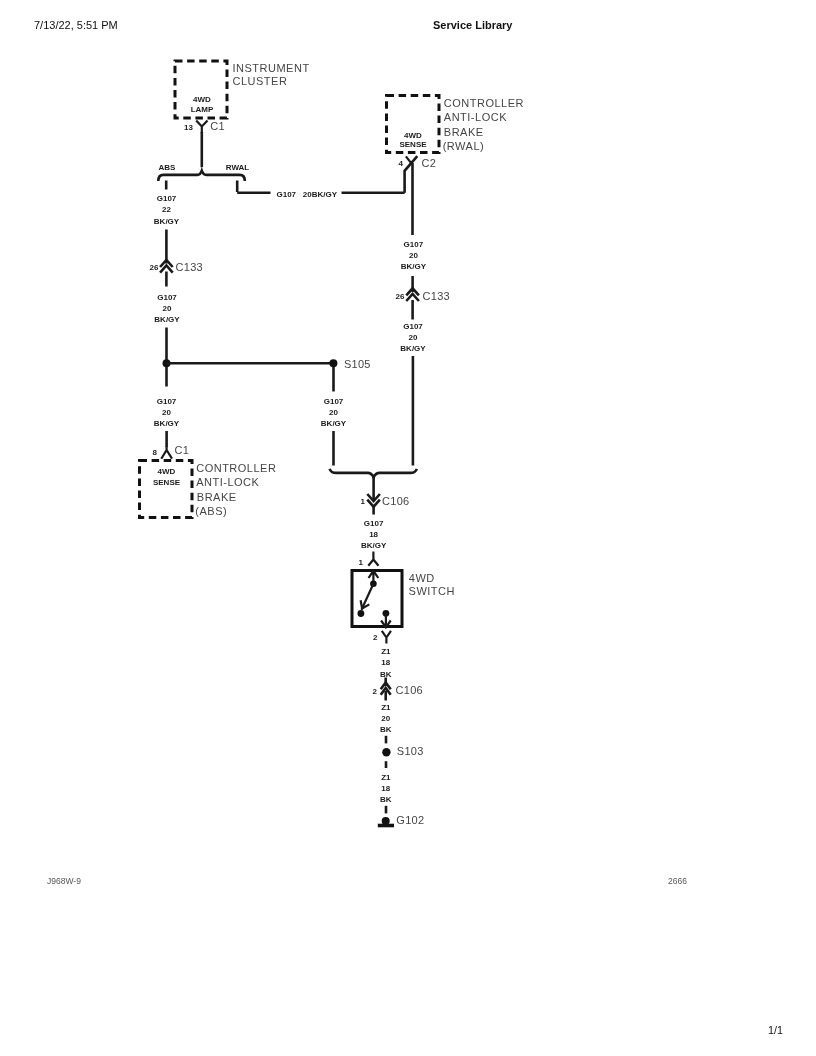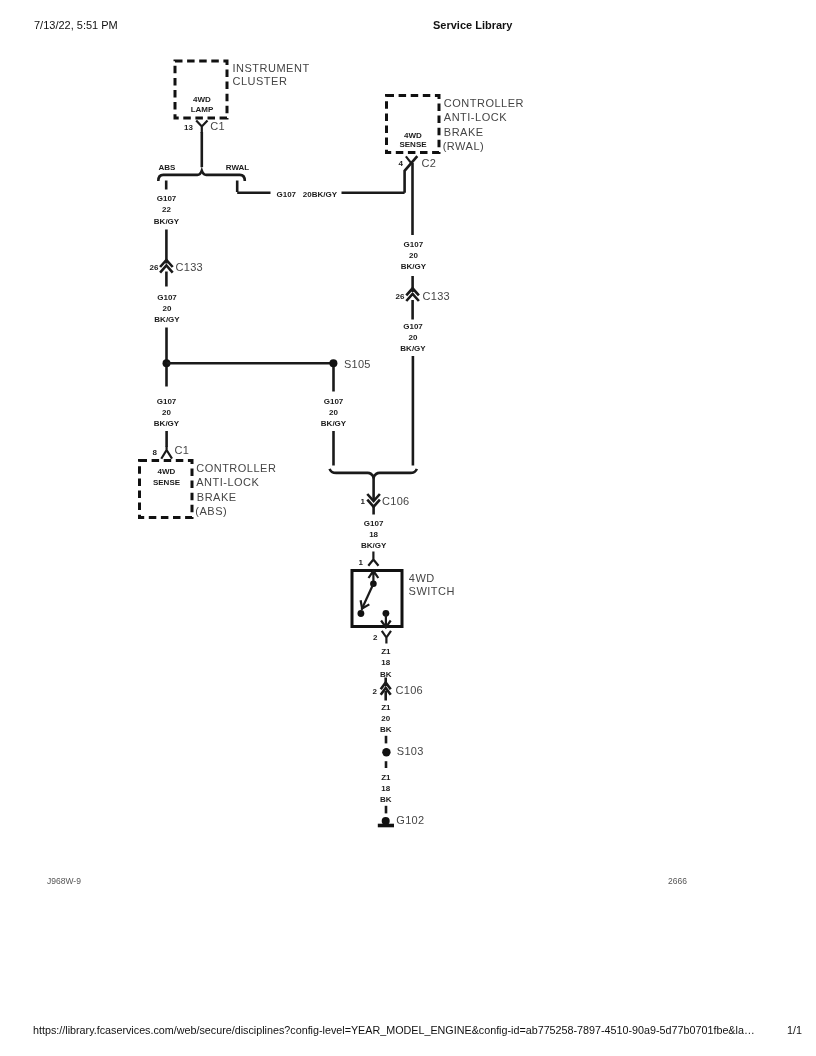--- a/index.html
+++ b/index.html
@@ -216,16 +216,15 @@
 
     <circle class="dot" cx="385.7" cy="820.9" r="4"></circle>
     <rect class="dot" x="377.8" y="823.7" width="16.2" height="3.6"></rect>
     <text class="conn" x="396.3" y="824">G102</text>
 
     <text x="47" y="884" font-size="8.5" fill="#555">J968W-9</text>
 
     <text x="668" y="884" font-size="8.5" fill="#555">2666</text>
   </svg>
 
-  <div class="ftr" style="left:33px;top:1024px;">https://library.fcaservices.com/web/secure/disciplines?config-level=YEAR_MODEL_ENGINE&amp;config-id=ab775258-7897-4510-90a9-5d77b0701fbe&amp;la…</div>
-
-  <div class="ftr" style="left:768px;top:1024px;margin-left:19px;">1/1</div>
+
+  <div class="ftr" style="left:768px;top:1024px;">1/1</div>
 </div>
 
 </body></html>

